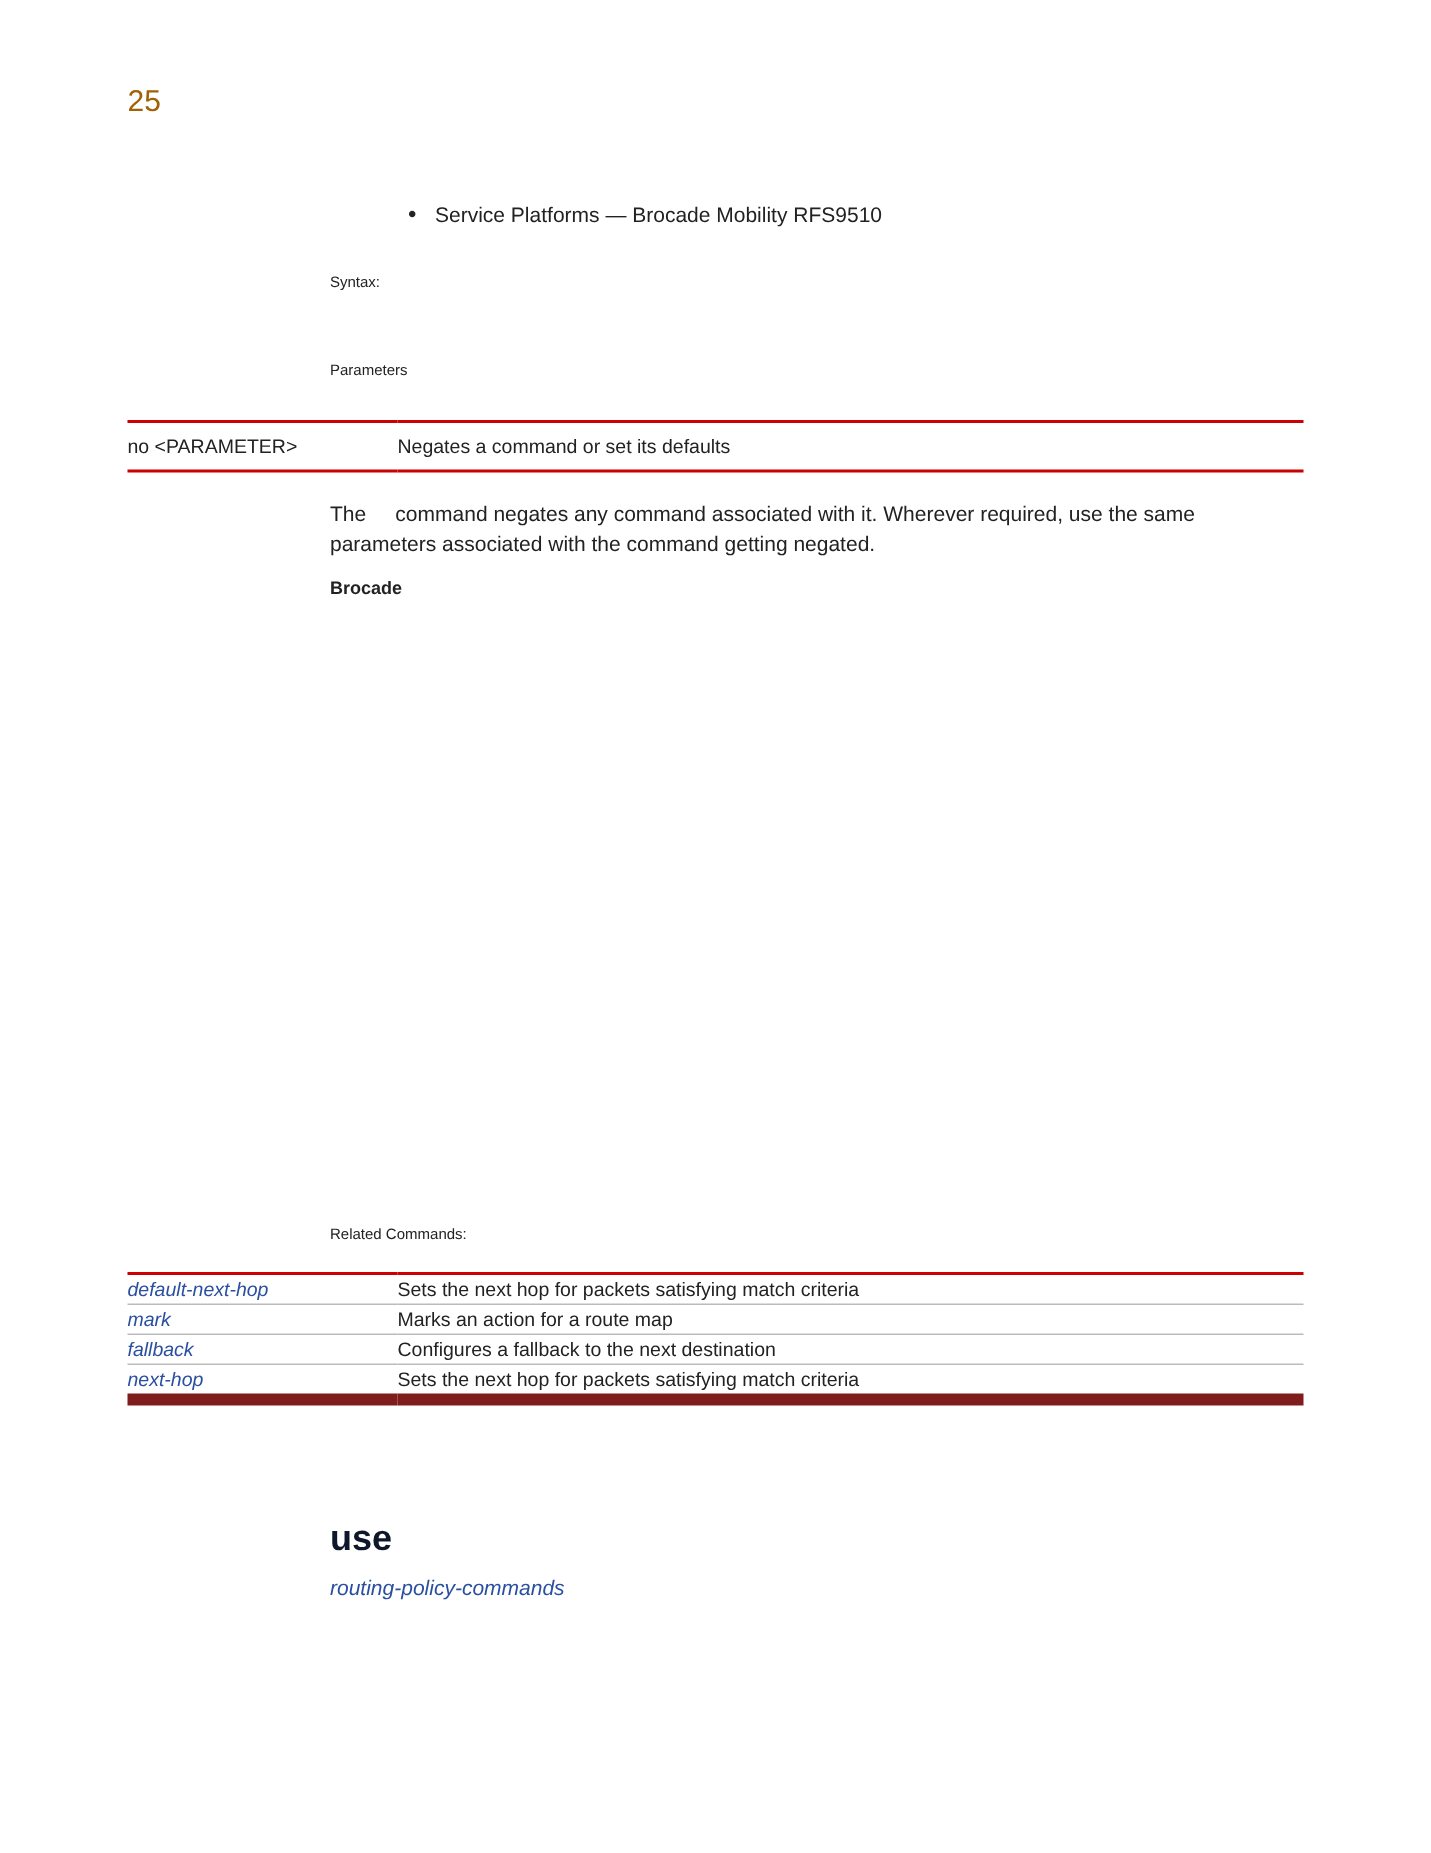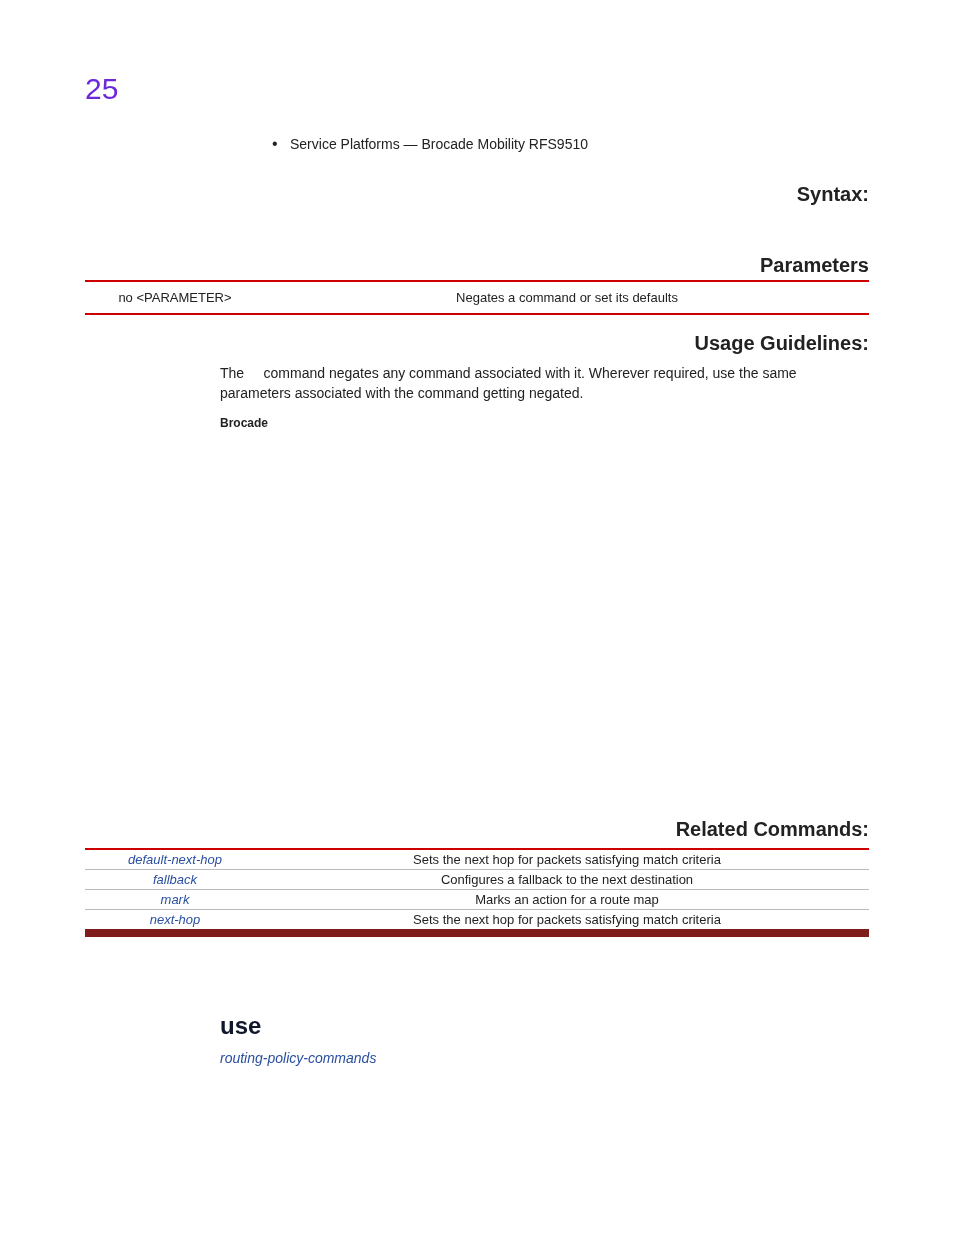--- a/index.html
+++ b/index.html
@@ -7,53 +7,51 @@
     font-family: Arial, Helvetica, sans-serif;
     font-size: 14px;
     color: #222;
     background: #fff;
     width: 954px;
     height: 1235px;
     position: relative;
   }
   .page-number {
     position: absolute;
-    top: 72px;
+    top: 57px;
     left: 85px;
-    font-size: 30px;
+    font-size: 20px;
     font-weight: 400;
-    color: #6d28d9;
+    color: #a16207;
   }
   .content {
     position: absolute;
     left: 220px;
     right: 85px;
     top: 135px;
   }
   .full-width {
     position: absolute;
     left: 85px;
     right: 85px;
-    text-align: center;
   }
   .bullet-row {
     padding-left: 52px;
     margin-bottom: 30px;
   }
   .bullet-row .dot {
     display: inline-block;
     width: 18px;
     font-size: 16px;
     vertical-align: baseline;
   }
   .section-heading {
-    font-weight: 700;
-    font-size: 20px;
+    font-weight: 400;
+    font-size: 10px;
     margin-bottom: 8px;
-    text-align: right;
   }
   .param-table {
     width: 100%;
     border-collapse: collapse;
     margin-top: 8px;
   }
   .param-table .top-border td { border-top: 2px solid #c00; }
   .param-table .bottom-border td { border-bottom: 2px solid #c00; }
   .param-table td {
     padding: 8px 0 8px 0;
@@ -119,45 +117,44 @@
     <tbody>
         <tr class="top-border bottom-border">
       <td>no &lt;PARAMETER&gt;</td>
       <td>Negates a command or set its defaults</td>
     </tr>
   </tbody>
     </table>
 </div>
 
 <div class="content" style="top:332px">
-  <div class="section-heading">Usage Guidelines:</div>
   <div class="body-text">
     <span>The</span>&nbsp;&nbsp;&nbsp;&nbsp;&nbsp;<span>command negates any command associated with it. Wherever required, use the same parameters associated with the command getting negated.</span>
   </div>
   <div class="example-label">Brocade</div>
 </div>
 
 <div class="content" style="top:818px">
   <div class="section-heading">Related Commands:</div>
 </div>
 
 <div class="full-width" style="top:848px">
   <table class="related-table">
     <tbody>
         <tr class="top">
       <td><span class="link">default-next-hop</span></td>
       <td>Sets the next hop for packets satisfying match criteria</td>
     </tr>
     <tr>
+      <td><span class="link">mark</span></td>
+      <td>Marks an action for a route map</td>
+    </tr>
+    <tr>
       <td><span class="link">fallback</span></td>
       <td>Configures a fallback to the next destination</td>
-    </tr>
-    <tr>
-      <td><span class="link">mark</span></td>
-      <td>Marks an action for a route map</td>
     </tr>
     <tr class="last">
       <td><span class="link">next-hop</span></td>
       <td>Sets the next hop for packets satisfying match criteria</td>
     </tr>
   </tbody>
     </table>
 </div>
 
 <div class="content" style="top:1012px">

